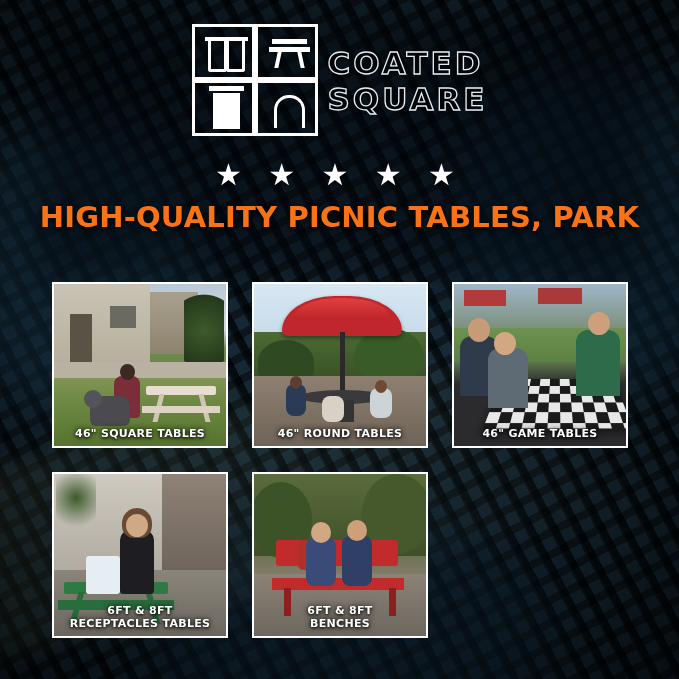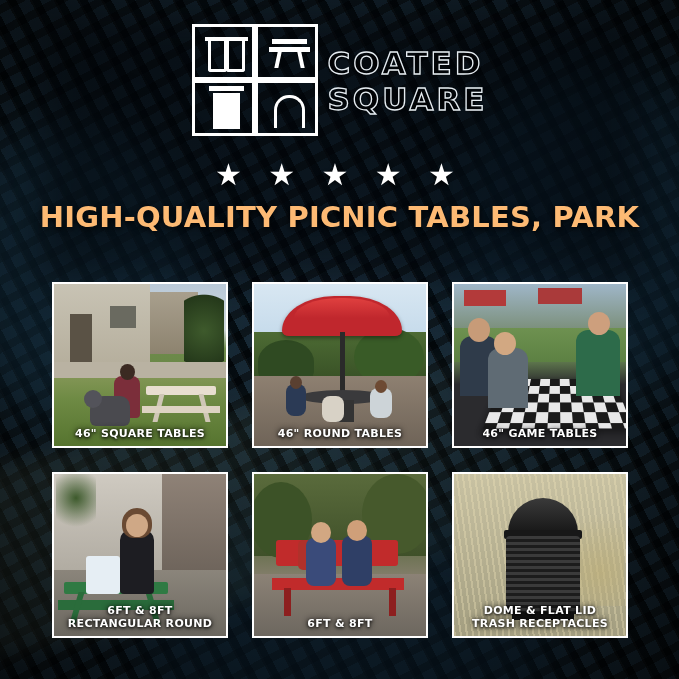--- a/index.html
+++ b/index.html
@@ -192,21 +192,21 @@
     line-height: 34px;
     text-shadow: 0 2px 4px rgba(0,0,0,0.75);
   }
 
   
   .headline {
     position: absolute;
     left: 0; right: 0;
     top: 200px;
     text-align: center;
-    color: #fdba74;
+    color: #f97316;
     font-family: "DejaVu Sans", sans-serif;
     font-weight: 700;
     font-size: 29px;
     line-height: 34px;
     letter-spacing: 0.2px;
     text-shadow: 0 2px 6px rgba(0,0,0,0.85);
     padding: 0 26px;
   }
 
   
@@ -540,21 +540,21 @@
             <div class="gbench"></div>
           <div class="gleg gl1"></div>
             <div class="gleg gl2"></div>
           <div class="wbody"></div>
             <div class="whair"></div>
             <div class="whead"></div>
           <div class="bag"></div>
         </div>
         <div class="card-label">
           <div>6FT &amp; 8FT</div>
-          <div>RECTANGULAR ROUND</div>
+          <div>RECEPTACLES TABLES</div>
         </div>
       </div>
 
       <div class="card">
         <div class="photo p5">
           <div class="trees"></div>
             <div class="shrub1"></div>
             <div class="shrub2"></div>
             <div class="ground"></div>
           <div class="bench-back"></div>
@@ -562,33 +562,20 @@
           <div class="bench-leg bl1"></div>
             <div class="bench-leg bl2"></div>
           <div class="pack"></div>
           <div class="boy1"></div>
             <div class="boy1h"></div>
           <div class="boy2"></div>
             <div class="boy2h"></div>
         </div>
         <div class="card-label">
           <div>6FT &amp; 8FT</div>
-        </div>
-      </div>
-
-      <div class="card">
-        <div class="photo p6">
-          <div class="grassbg"></div>
-          <div class="plant"></div>
-          <div class="can-dome"></div>
-            <div class="can-band"></div>
-          <div class="can-body"></div>
-            <div class="can-base"></div>
-        </div>
-        <div class="card-label">
-          <div>DOME &amp; FLAT LID</div>
-          <div>TRASH RECEPTACLES</div>
-        </div>
-      </div>
+          <div>BENCHES</div>
+        </div>
+      </div>
+
 
     </div>
   </div>
 </div>
 
 </body></html>

